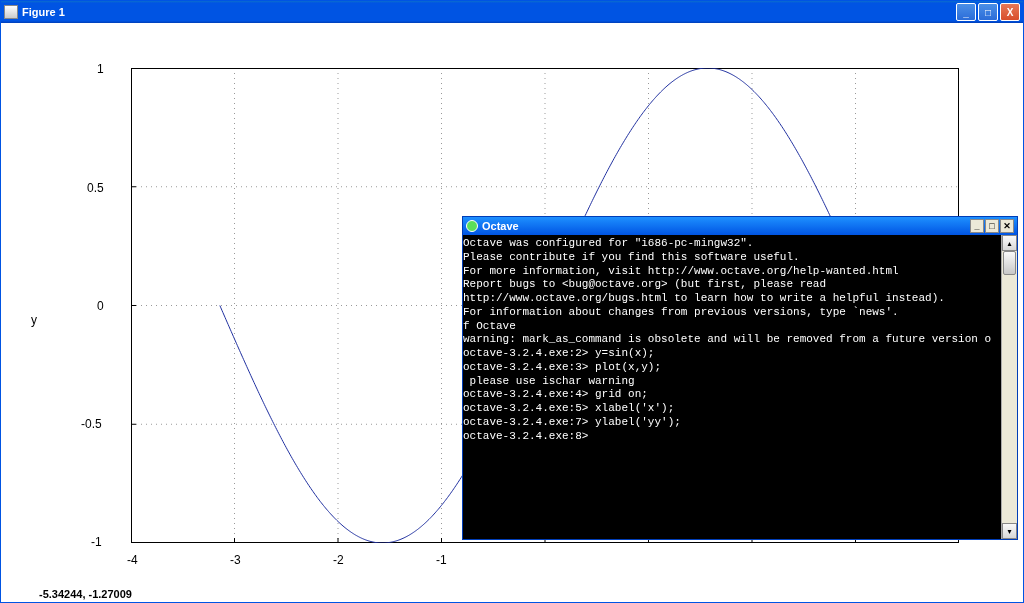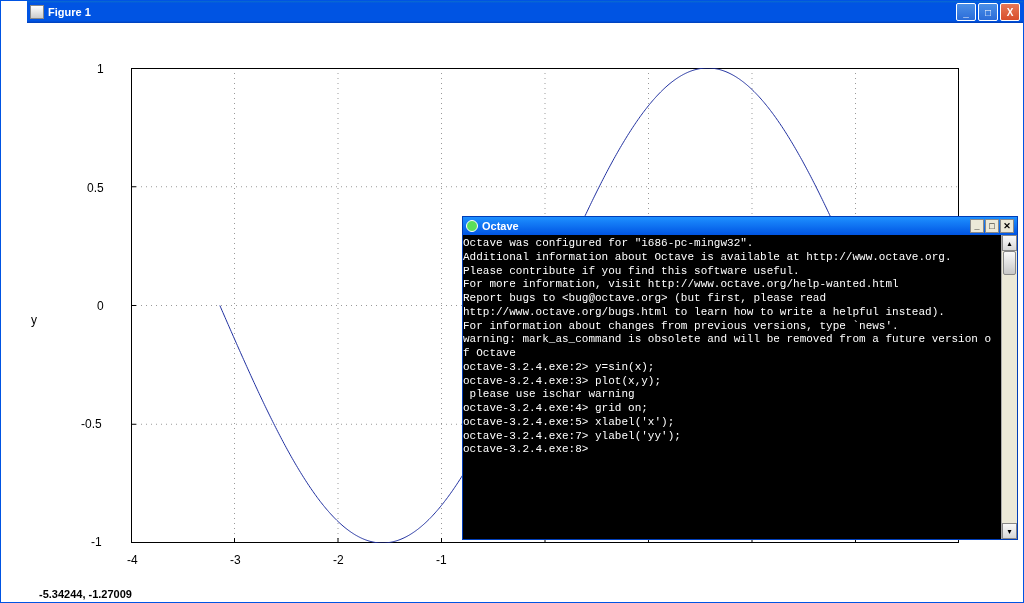--- a/index.html
+++ b/index.html
@@ -1,19 +1,19 @@
 <!DOCTYPE html>
 <html><head>
 <meta charset="utf-8">
 <style>
   * { box-sizing: border-box; margin: 0; padding: 0; }
   body { font-family: Tahoma, sans-serif; font-size: 11px; background: #ece9d8; width: 1024px; height: 603px; overflow: hidden; position: relative; }
   
   
-  .figure-window { position: absolute; top: 0; left: 0; width: 1024px; height: 603px; background: #fff; border: 1px solid #0054e3; padding-left: 26px; }
+  .figure-window { position: absolute; top: 0; left: 0; width: 1024px; height: 603px; background: #fff; border: 1px solid #0054e3; }
   .figure-titlebar { height: 22px; background: linear-gradient(to bottom, #0a6cce 0%, #0054e3 10%, #0054e3 90%, #003db7 100%); display: flex; align-items: center; padding: 0 3px; color: #fff; font-weight: bold; }
   .figure-titlebar .app-icon { width: 14px; height: 14px; background: linear-gradient(#fff, #ccc); margin-right: 4px; border: 1px solid #888; }
   .figure-titlebar .title-text { flex: 1; }
   .win-buttons { display: flex; gap: 2px; }
   .win-btn { width: 20px; height: 18px; border-radius: 2px; border: 1px solid #fff; display: flex; align-items: center; justify-content: center; font-size: 10px; font-weight: bold; color: #fff; cursor: pointer; }
   .win-btn.min, .win-btn.max { background: linear-gradient(#4a8fe7, #2b6cd8); }
   .win-btn.close { background: linear-gradient(#e77958, #d84e2b); }
   
   .figure-body { position: absolute; top: 22px; left: 0; right: 0; bottom: 0; background: #fff; }
   .ylabel { position: absolute; left: 30px; top: 290px; font-size: 12px; color: #000; }
@@ -113,32 +113,31 @@
     <span class="title-text">Octave</span>
     <div class="oct-buttons">
       <div class="oct-btn">_</div>
       <div class="oct-btn">□</div>
       <div class="oct-btn">✕</div>
     </div>
   </div>
   <div class="octave-terminal" id="octave-terminal">
       <div class="line">Octave was configured for "i686-pc-mingw32".</div>
       <div class="line"></div>
-      <div class="line">Additional information about Octave is available at http://www.octave.org.</div>
       <div class="line"></div>
       <div class="line">Please contribute if you find this software useful.</div>
       <div class="line">For more information, visit http://www.octave.org/help-wanted.html</div>
       <div class="line"></div>
       <div class="line">Report bugs to &lt;bug@octave.org&gt; (but first, please read</div>
       <div class="line">http://www.octave.org/bugs.html to learn how to write a helpful instead).</div>
       <div class="line"></div>
       <div class="line">For information about changes from previous versions, type `news'.</div>
       <div class="line"></div>
+      <div class="line">f Octave</div>
       <div class="line">warning: mark_as_command is obsolete and will be removed from a future version o</div>
-      <div class="line">f Octave</div>
       <div class="line">octave-3.2.4.exe:2&gt; y=sin(x);</div>
       <div class="line">octave-3.2.4.exe:3&gt; plot(x,y);</div>
       <div class="line"> please use ischar warning</div>
       <div class="line">octave-3.2.4.exe:4&gt; grid on;</div>
       <div class="line">octave-3.2.4.exe:5&gt; xlabel('x');</div>
       <div class="line">octave-3.2.4.exe:7&gt; ylabel('yy');</div>
       <div class="line">octave-3.2.4.exe:8&gt;</div>
     </div>
   <div class="scrollbar-v">
     <div class="scroll-arrow">▴</div>

